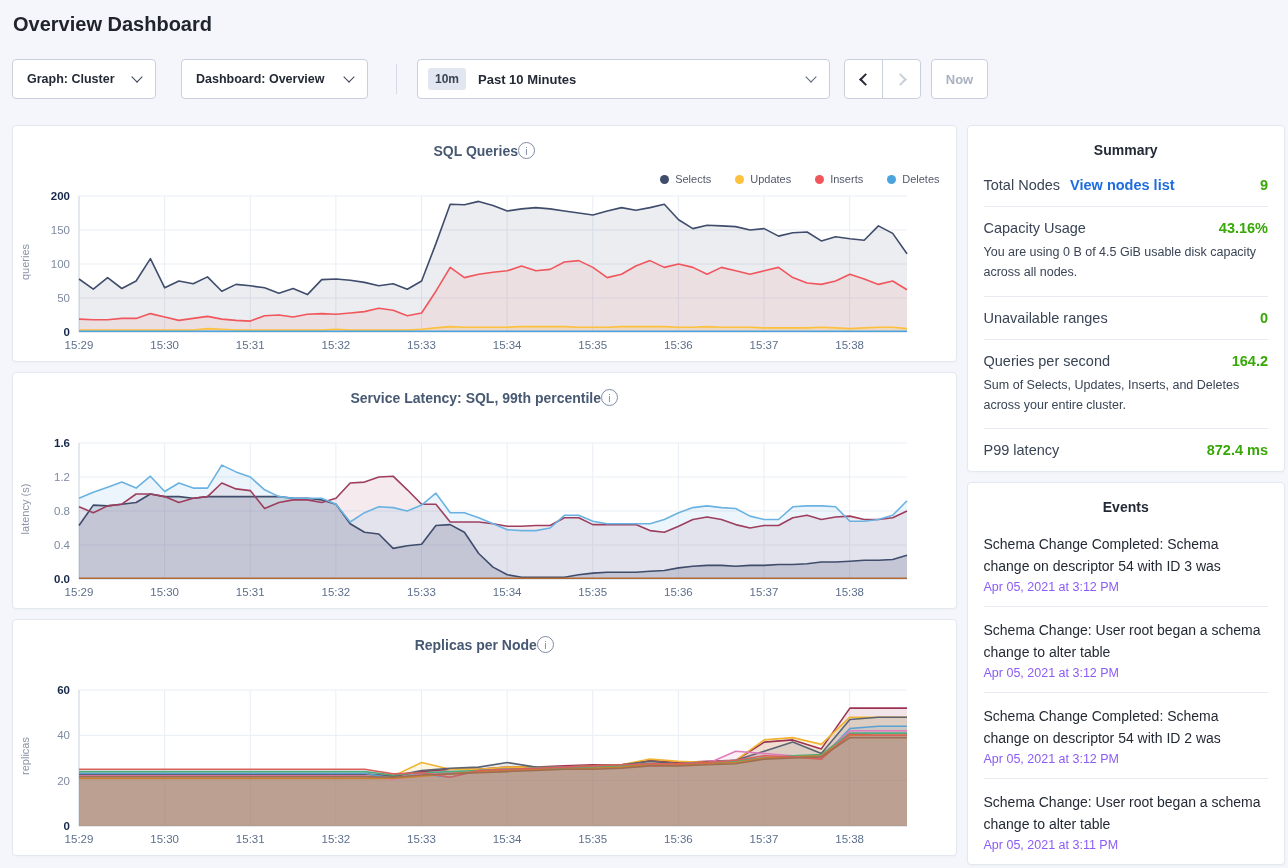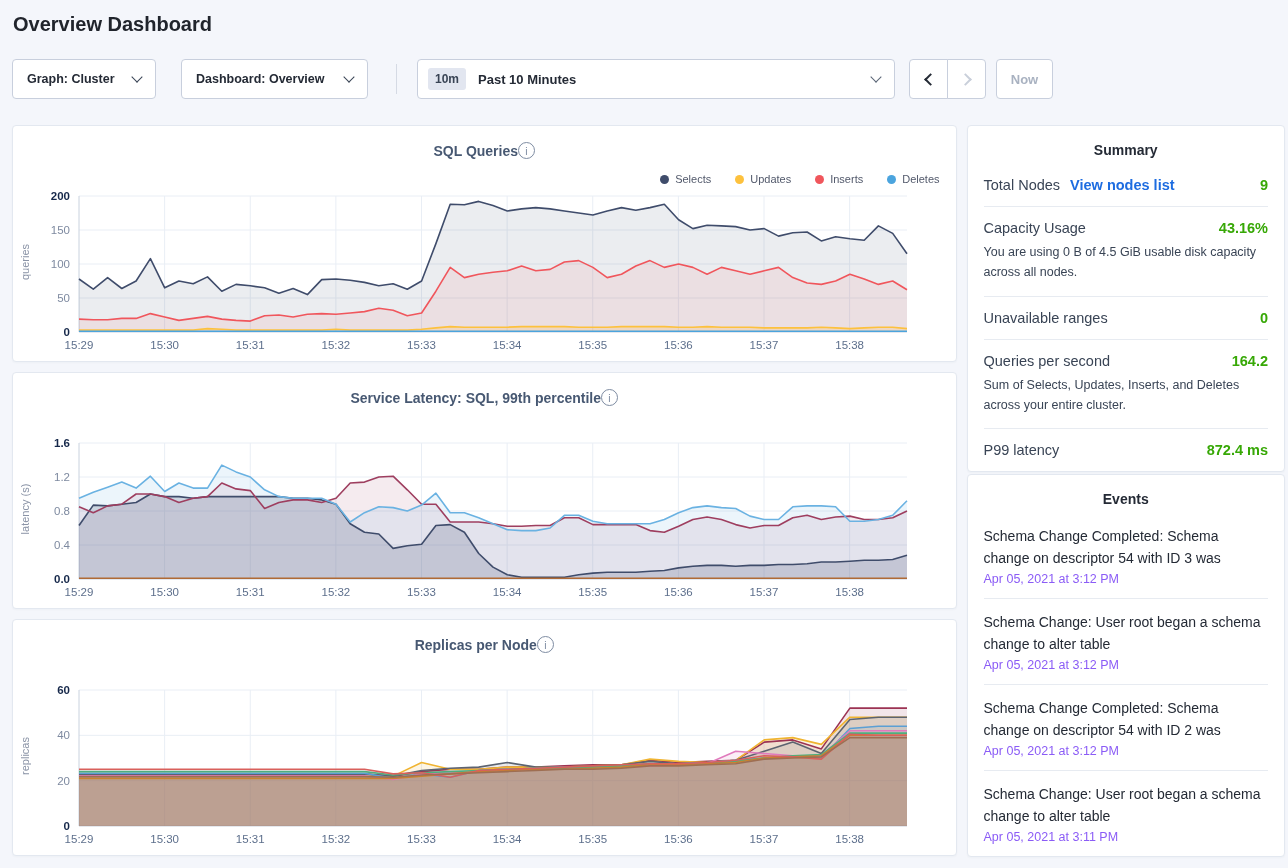--- a/index.html
+++ b/index.html
@@ -12,21 +12,21 @@
   .toolbar{display:flex;align-items:center;margin:23px 0 0 12px;height:40px}
   .btn{background:#fff;border:1px solid #c8cfdd;border-radius:4px;height:40px;
        display:inline-flex;align-items:center;font-size:12.5px;font-weight:700;
        color:#242a35;cursor:pointer;font-family:inherit;padding:0 14px}
   .dd{justify-content:space-between}
   #dd-graph{width:144px}
   #dd-dashboard{width:187px;margin-left:25px}
   .chev{width:8px;height:8px;border-right:1.6px solid #394455;border-bottom:1.6px solid #394455;
         transform:rotate(45deg);margin-top:-4px;flex:none}
   .vdiv{width:1px;height:30px;background:#d5dae4;margin-left:28px}
-  .time-select{width:478px;margin-left:20px;font-size:13px;padding:0 14px 0 10px;gap:12px}
+  .time-select{width:413px;margin-left:20px;font-size:13px;padding:0 14px 0 10px;gap:12px}
   .time-badge{background:#e2e6f0;color:#394455;font-size:12px;font-weight:700;
         border-radius:3px;padding:4px 7px}
   .time-select .chev{margin-left:auto;border-color:#5a6576}
   .pager{display:flex;margin-left:14px}
   .pager .btn{width:39px;justify-content:center;padding:0}
   #btn-prev{border-radius:4px 0 0 4px}
   #btn-next{border-radius:0 4px 4px 0;margin-left:-1px}
   .chev-left{width:9px;height:9px;border-left:2.2px solid #242a35;border-bottom:2.2px solid #242a35;
         transform:rotate(45deg);margin-left:3px}
   .chev-right{width:9px;height:9px;border-right:2.2px solid #c9cfda;border-top:2.2px solid #c9cfda;
@@ -53,21 +53,21 @@
   .right-col{width:319px}
   .panel-title{text-align:center;font-size:14px;font-weight:700;padding:16px 0 6px;color:#242a35}
   .sum-rows,.evt-rows{padding:0 16px}
   .sum-row{padding:13px 0;border-bottom:1px solid #e7ebf1}
   .sum-row:last-child{border-bottom:none}
   .sum-main{display:flex;align-items:baseline}
   .sum-label{font-weight:400;font-size:14.5px;color:#394455}
   .sum-link{color:#1d6ce0;font-weight:700;font-size:14.5px;margin-left:10px;text-decoration:none;cursor:pointer}
   .sum-value{margin-left:auto;font-weight:700;font-size:14.5px}
   .sum-desc{font-size:12.5px;color:#394455;line-height:1.62;margin-top:6px}
-  .events-card{margin-top:2px}
+  .events-card{margin-top:10px}
   .evt{padding:12px 0;border-bottom:1px solid #e7ebf1}
   .evt:last-child{border-bottom:none}
   .evt-msg{font-size:14px;line-height:22px;color:#242a35}
   .evt-time{font-size:12.5px;color:#8b5cf6;margin-top:3px}
 </style>
 </head>
 <body>
 
 <h1 class="page-title">Overview Dashboard</h1>
 

